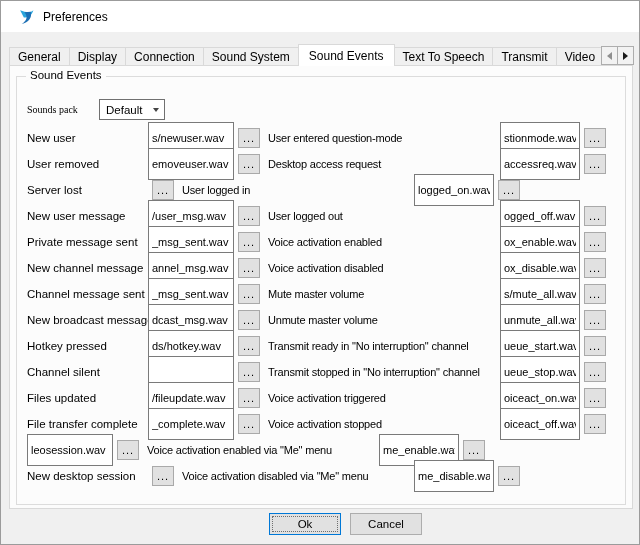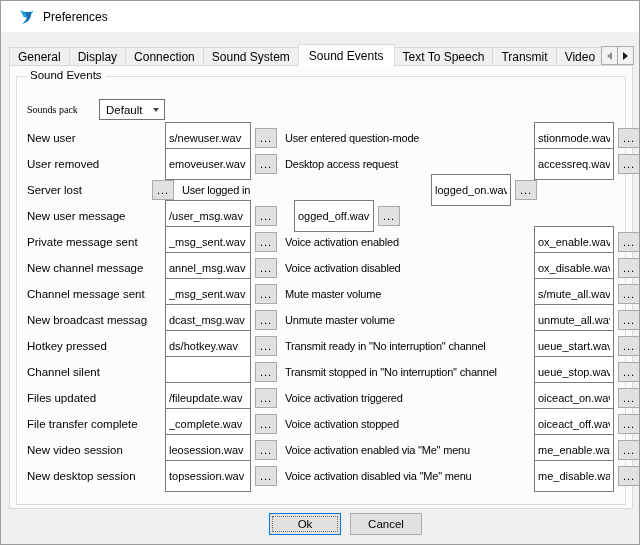--- a/index.html
+++ b/index.html
@@ -34,21 +34,21 @@
   .sp-label { position:absolute; left:10px; top:27px; font-size:10px;font-family:Liberation Serif, serif; }
   .combo { position:absolute; left:82px; top:22px; width:66px; height:21px; background:#ffffff; border:1px solid #707070; display:flex; align-items:center; padding:0 32px 0 6px; font-size:11.5px; }
   .combo-arrow { position:absolute; right:5px; top:8px; width:0; height:0; border-left:3.5px solid transparent; border-right:3.5px solid transparent; border-top:4px solid #444; }
 
   
   .rows { position:absolute; left:10px; top:48px; }
   .row { display:flex; align-items:center; height:26px; }
   .lbl { font-size:11.5px; white-space:nowrap; overflow:hidden; }
   .l-lbl { width:121px; flex:0 0 121px; }
   .r-lbl { width:232px; flex:0 0 232px; margin-left:8px; font-size:11px; letter-spacing:-0.2px; }
-  .txt { height:32px; border:1px solid #7a7a7a; background:#ffffff; font-family:"Liberation Sans", sans-serif; font-size:11px; padding:1px 3px;margin-left:17px; }
+  .txt { height:32px; border:1px solid #7a7a7a; background:#ffffff; font-family:"Liberation Sans", sans-serif; font-size:11px; padding:1px 3px; }
   .l-txt { width:86px; flex:0 0 86px; }
   .r-txt { width:80px; flex:0 0 80px; }
   .browse { width:22px; height:20px; flex:0 0 22px; margin-left:4px; background:#e1e1e1; border:1px solid #a9a9a9; font-family:"Liberation Sans", sans-serif; font-size:11px; letter-spacing:1px; display:flex; align-items:center; justify-content:center; cursor:default; }
 
   
   .btn { position:absolute; top:512px; width:72px; height:22px; background:#e1e1e1; border:1px solid #adadad; font-family:"Liberation Sans", sans-serif; font-size:11.5px; display:flex; align-items:center; justify-content:center; cursor:default; }
   .btn-ok { left:268px; border:1px solid #0078d7; outline:1px dotted #6e6e6e; outline-offset:-4px; }
   .btn-cancel { left:349px; }
 </style>
 </head>
@@ -119,20 +119,21 @@
           <button class="browse">...</button>
           <span class="lbl r-lbl">User logged in</span>
           <input type="text" class="txt r-txt" value="logged_on.wav" style="">
           <button class="browse">...</button>
         </div>
 
         <div class="row">
           <span class="lbl l-lbl">New user message</span>
           <input type="text" class="txt l-txt" value="/user_msg.wav" style="">
           <button class="browse">...</button>
+          <span class="lbl r-lbl">User logged out</span>
           <input type="text" class="txt r-txt" value="ogged_off.wav" style="">
           <button class="browse">...</button>
         </div>
 
         <div class="row">
           <span class="lbl l-lbl">Private message sent</span>
           <input type="text" class="txt l-txt" value="_msg_sent.wav" style="">
           <button class="browse">...</button>
           <span class="lbl r-lbl">Voice activation enabled</span>
           <input type="text" class="txt r-txt" value="ox_enable.wav" style="">
@@ -196,31 +197,29 @@
         <div class="row">
           <span class="lbl l-lbl">File transfer complete</span>
           <input type="text" class="txt l-txt" value="_complete.wav" style="">
           <button class="browse">...</button>
           <span class="lbl r-lbl">Voice activation stopped</span>
           <input type="text" class="txt r-txt" value="oiceact_off.wav" style="">
           <button class="browse">...</button>
         </div>
 
         <div class="row">
-          <span class="lbl l-lbl">New video session</span>
           <input type="text" class="txt l-txt" value="leosession.wav" style="">
           <button class="browse">...</button>
           <span class="lbl r-lbl">Voice activation enabled via "Me" menu</span>
           <input type="text" class="txt r-txt" value="me_enable.wav" style="">
           <button class="browse">...</button>
         </div>
 
         <div class="row">
           <span class="lbl l-lbl">New desktop session</span>
-          <input type="text" class="txt l-txt" value="topsession.wav" style="">
           <button class="browse">...</button>
           <span class="lbl r-lbl">Voice activation disabled via "Me" menu</span>
           <input type="text" class="txt r-txt" value="me_disable.wav" style="">
           <button class="browse">...</button>
         </div>
 
       </div>
     </div>
   </div>
 

